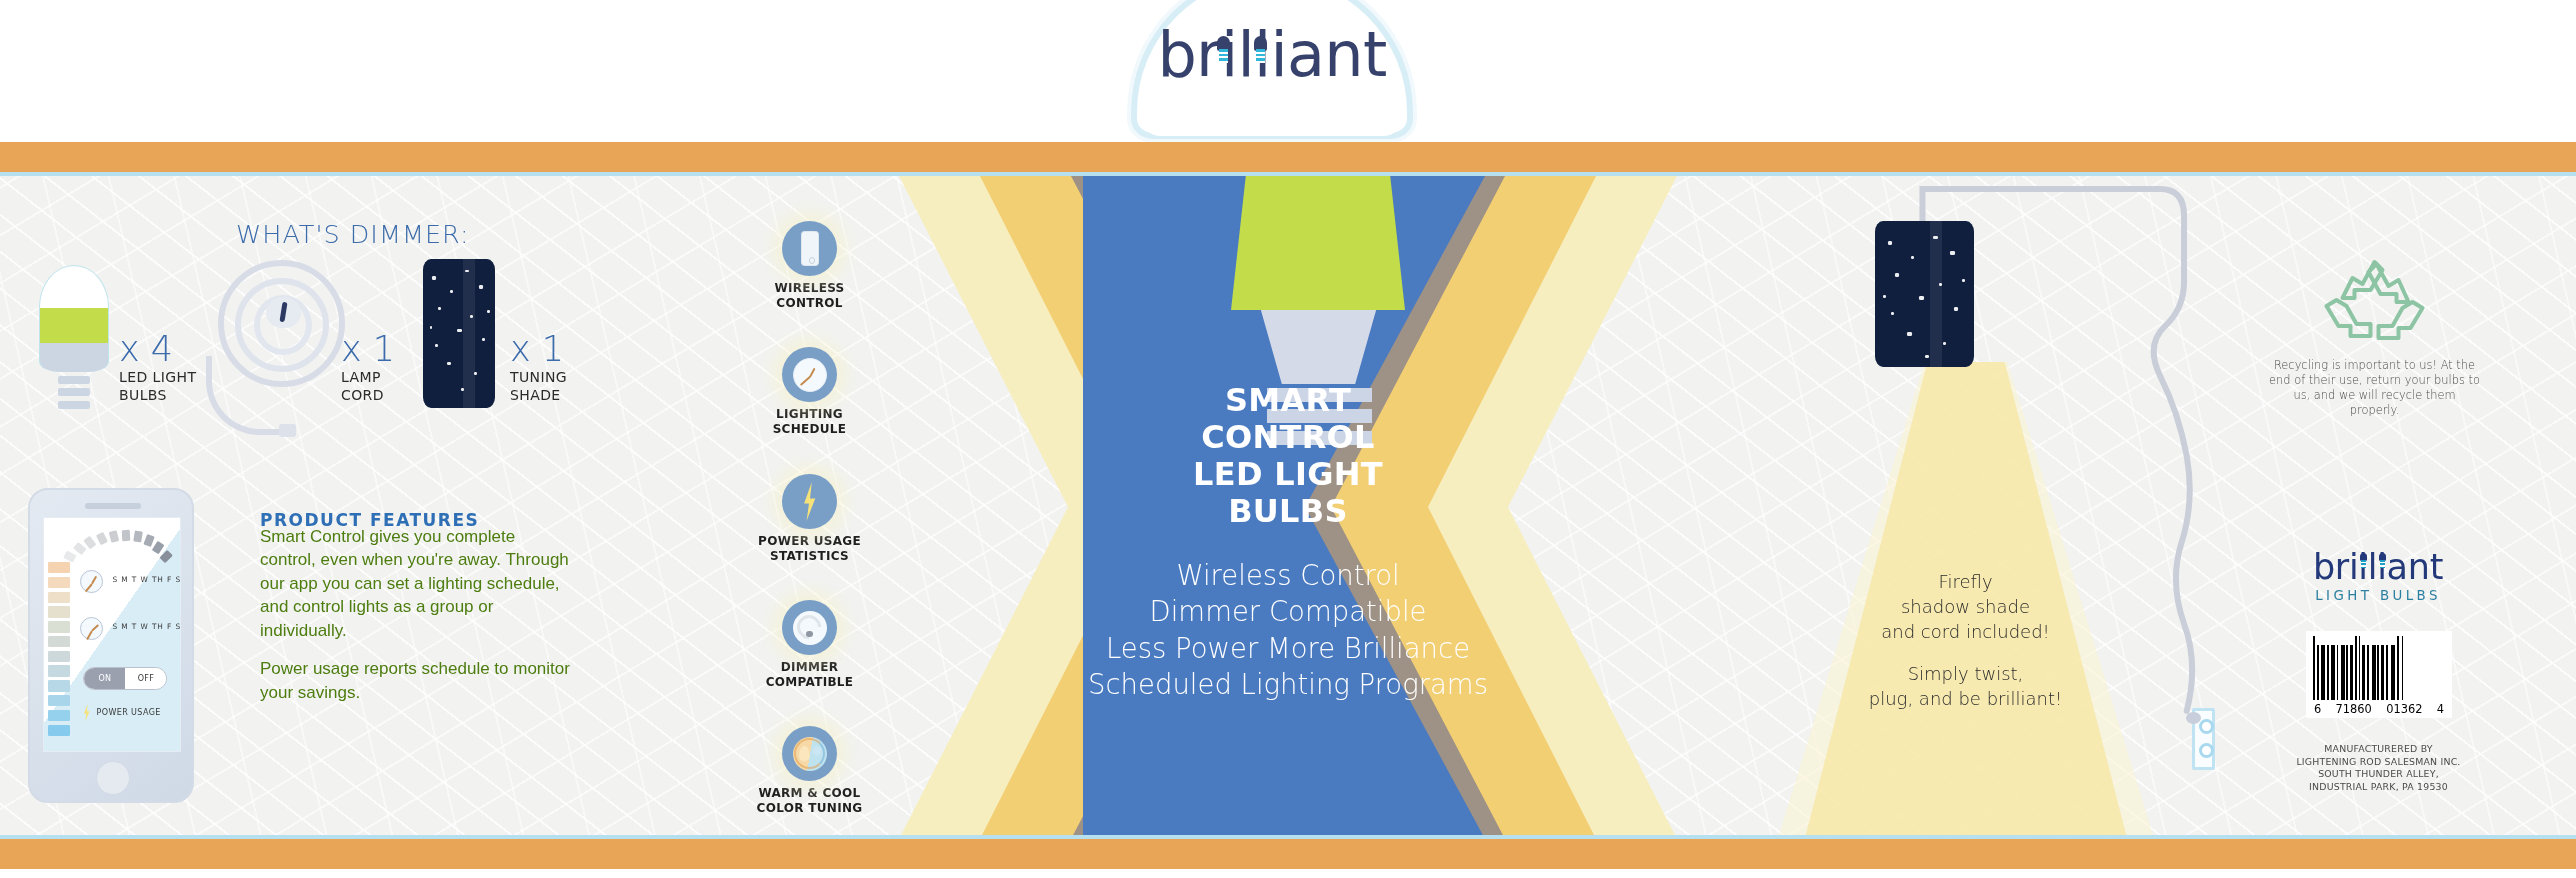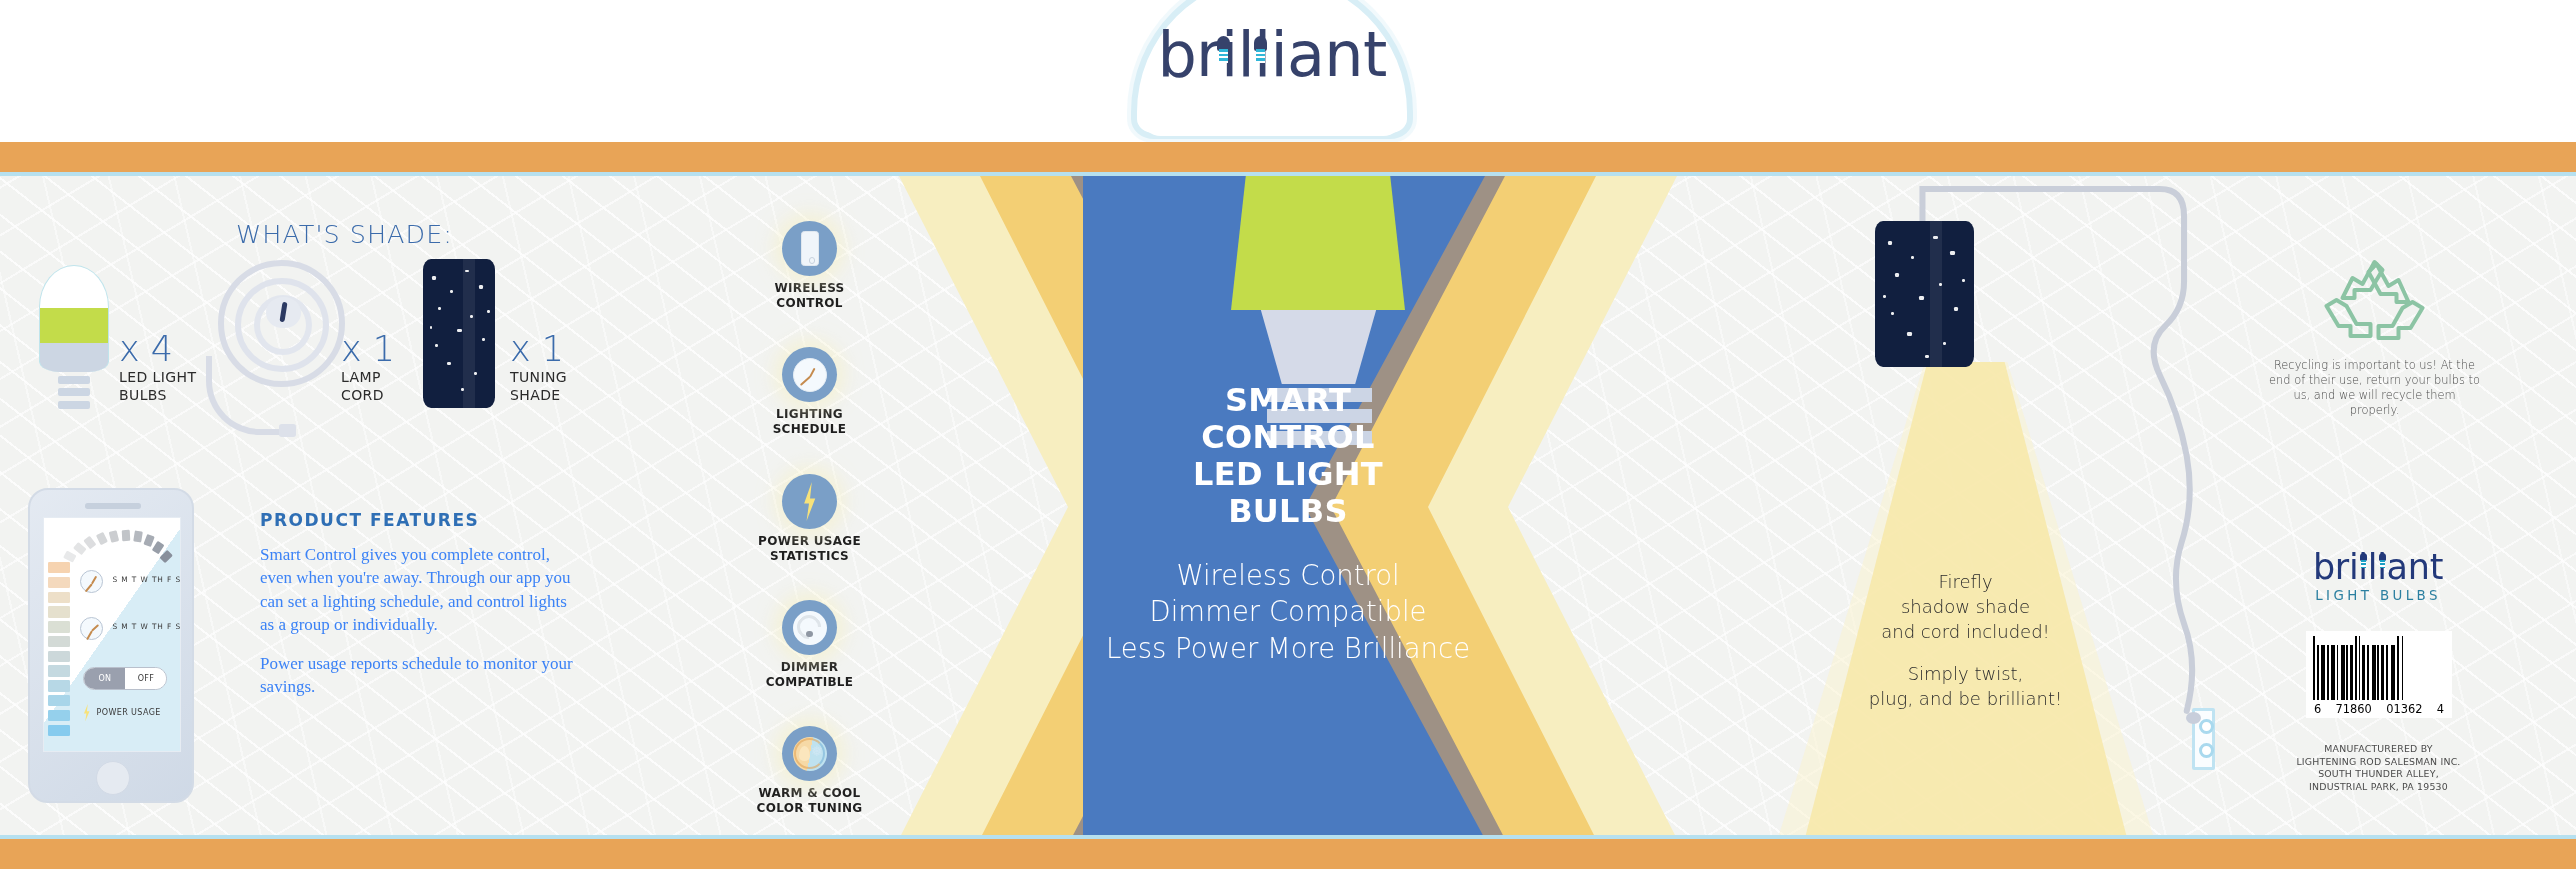--- a/index.html
+++ b/index.html
@@ -205,23 +205,23 @@
   }
   .star { position:absolute; background:#ffffff; border-radius:1.3px; opacity:.92; }
 
   
   .pf-title {
     position:absolute; left:260px; top:510px;
     font-size:17px; font-weight:bold; color:#2f6fb5; letter-spacing:1.5px;
     font-family:"DejaVu Sans", sans-serif;
   }
   .pf-body {
-    position:absolute; left:260px; top:543px; width:315px;
-    font-size:17px; line-height:1.38; color:#3b82f6;
-    font-family:Liberation Serif, serif; font-weight:300;
+    position:absolute; left:260px; top:525px; width:315px;
+    font-size:17px; line-height:1.38; color:#4d7c0f;
+    font-family:Liberation Sans, sans-serif; font-weight:300;
   }
   .pf-body p { margin-bottom:14.8px; }
 
   
   .phone {
     position:absolute; left:28px; top:488px; width:166px; height:315px;
     background:linear-gradient(140deg,#e4eaf2,#cfd9e6);
     border-radius:20px;
     border:2px solid #d3dbe6;
   }
@@ -425,23 +425,24 @@
   <div class="center-title">
     <div>SMART</div>
     <div>CONTROL</div>
     <div>LED LIGHT</div>
     <div>BULBS</div>
   </div>
   <div class="center-sub">
     <div>Wireless Control</div>
     <div>Dimmer Compatible</div>
     <div>Less Power More Brilliance</div>
-  </div>
-
-  <div class="whats-inside-title">WHAT'S SHADE:</div>
+    <div>Scheduled Lighting Programs</div>
+  </div>
+
+  <div class="whats-inside-title">WHAT'S DIMMER:</div>
 
   <div class="mini-bulb">
     <div class="mb-glass"></div>
     <div class="mb-base b1"></div>
     <div class="mb-base b2"></div>
     <div class="mb-base b3"></div>
   </div>
   <div class="inside-item" style="left:119px; top:329px; width:87px;">
     <div class="qty">x 4</div>
     <div class="qty-label" style="text-align:left;">

